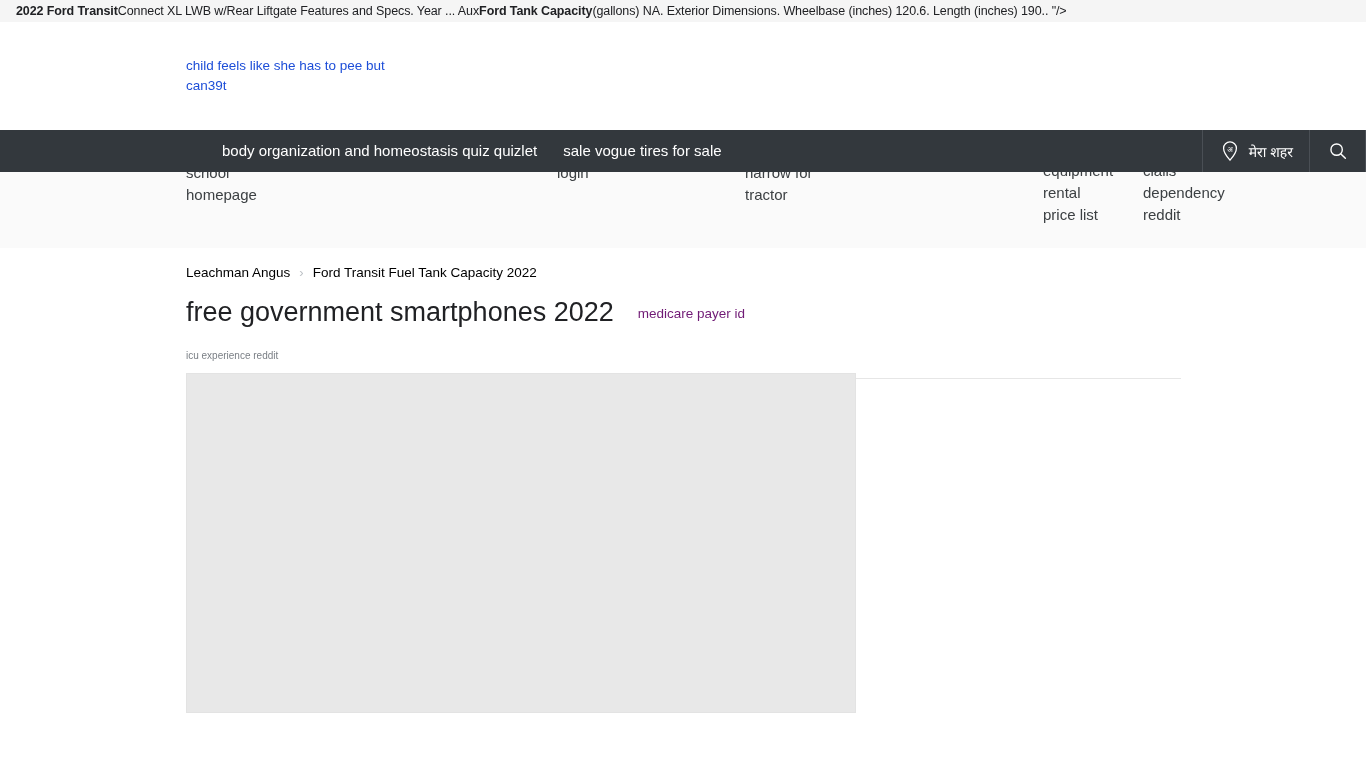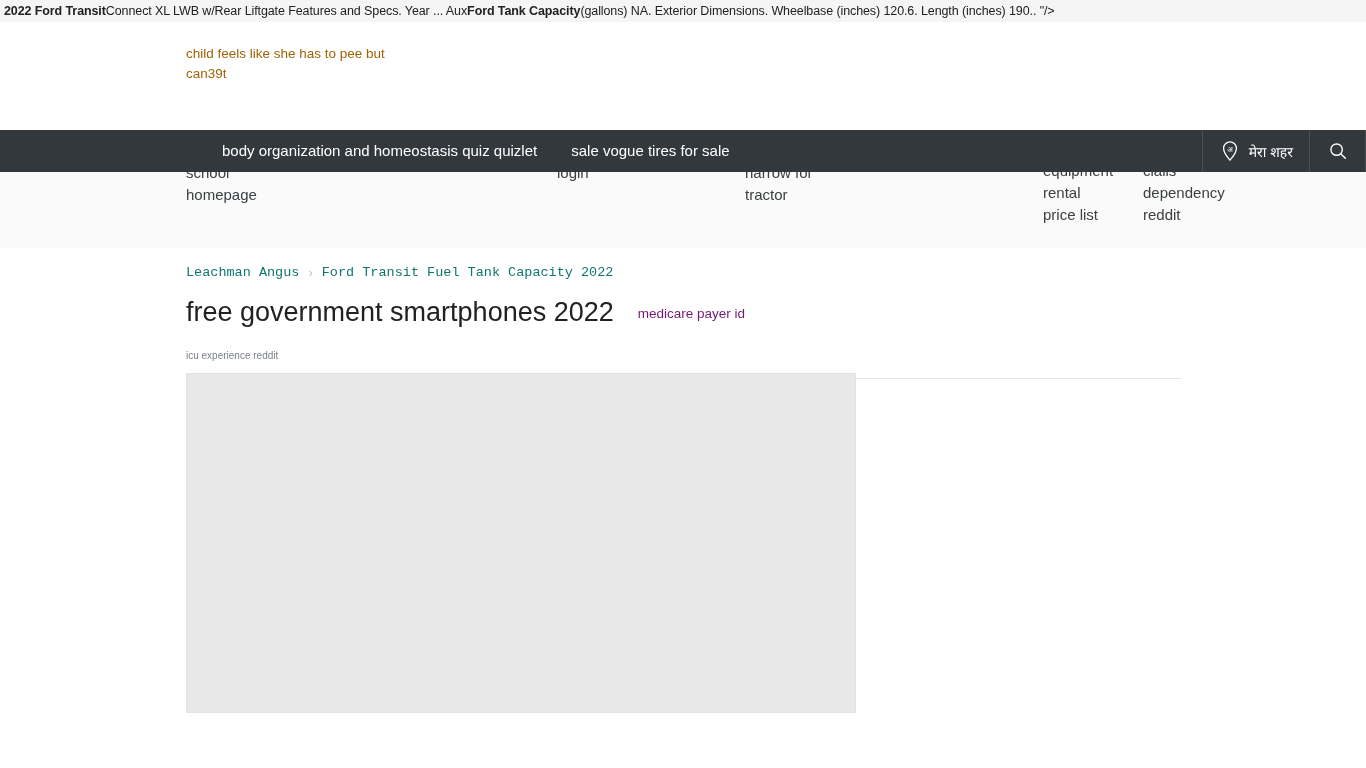--- a/index.html
+++ b/index.html
@@ -14,40 +14,40 @@
 
   
   .meta-strip {
     position: absolute;
     top: 0; left: 0;
     width: 1366px;
     height: 22px;
     background: #f5f5f5;
     display: flex;
     align-items: center;
-    padding: 0 4px;
+    padding: 0 16px;
     font-size: 12.5px;
     color: #202124;
     white-space: nowrap;
     overflow: hidden;
     line-height: 22px;
     letter-spacing: -0.1px;
   }
   .meta-strip b { font-weight: 700; }
   .meta-strip span { font-weight: 400; }
 
   
   .stray-note {
     position: absolute;
     left: 186px;
-    top: 44px;
+    top: 56px;
     width: 230px;
     font-size: 13.5px;
     line-height: 20px;
-    color: #a16207;
+    color: #1d4ed8;
   }
 
   
   .ghost-layer {
     position: absolute;
     left: 0;
     top: 128px;
     width: 1366px;
     height: 130px;
     pointer-events: none;
@@ -71,21 +71,21 @@
     background: #33383d;
     display: flex;
     align-items: stretch;
     z-index: 5;
   }
   .nav-spacer { width: 186px; flex: none; }
   .nav-links {
     display: flex;
     align-items: flex-end;
     flex: 1;
-    gap: 16px;
+    gap: 8px;
     min-width: 0;
   }
   .nav-link {
     color: #ffffff;
     font-size: 15px;
     line-height: 42px;
     white-space: nowrap;
     padding: 0 18px 0 0;
     text-decoration: none;
     cursor: pointer;
@@ -155,21 +155,21 @@
     width: 995px;
   }
   .breadcrumb {
     font-size: 13.5px;
     color: #9aa0a6;
     line-height: 22px;
     display: flex;
     align-items: center;
     gap: 9px;
   }
-  .breadcrumb a { color: #0f766e; text-decoration: none; cursor: pointer; font-family: Liberation Mono, monospace; }
+  .breadcrumb a { color: #000000; text-decoration: none; cursor: pointer; }
   .crumb-sep { color: #bdc1c6; font-size: 13px; }
 
   .title-row {
     display: flex;
     align-items: flex-end;
     gap: 24px;
     margin-top: 12px;
   }
   .page-title {
     font-size: 27px;

